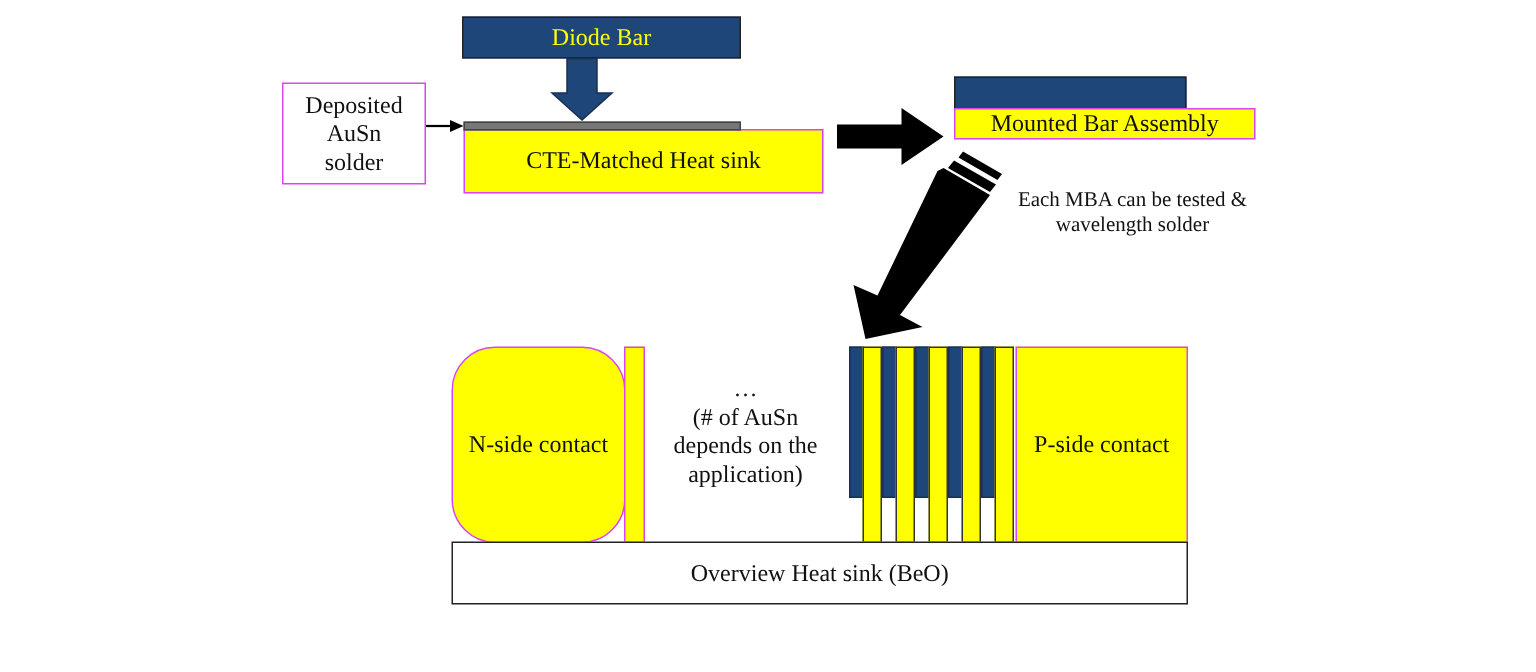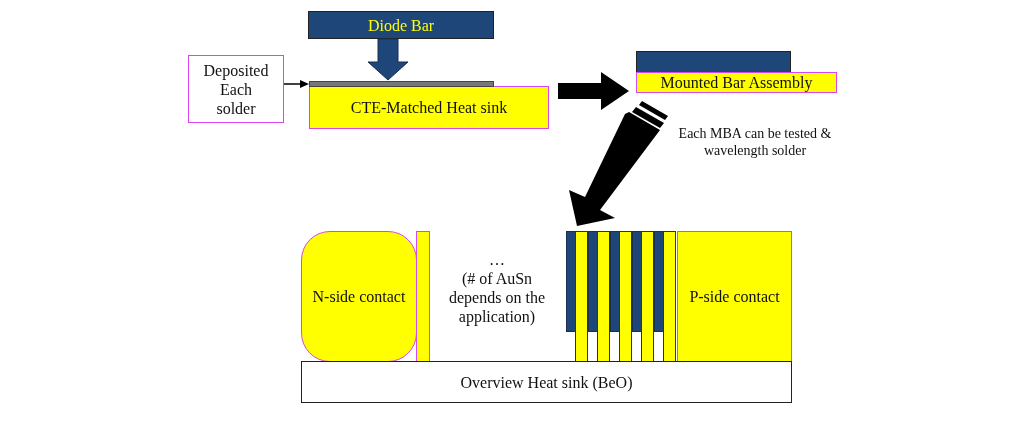--- a/index.html
+++ b/index.html
@@ -16,21 +16,21 @@
   </style>
 </head>
 <body>
 
 <div class="abs navy center t16" style="left:308px; top:11px; width:186px; height:28px; color:#ffff00; border:1px solid #222;">
   <span>Diode Bar</span>
 </div>
 
 <div class="abs box-border center t16" style="left:188px; top:55px; width:96px; height:68px; flex-direction:column;">
   <span>Deposited</span>
-  <span>Each</span>
+  <span>AuSn</span>
   <span>solder</span>
 </div>
 
 <div class="abs yellow box-border center t16" style="left:309px; top:86px; width:240px; height:43px;">
   <span>CTE-Matched Heat sink</span>
 </div>
 
 <div class="abs" style="left:309px; top:81px; width:185px; height:6px; background:#777; border:1px solid #444;"></div>
 
 <div class="abs navy" style="left:636px; top:51px; width:155px; height:22px; border:1px solid #222;"></div>

